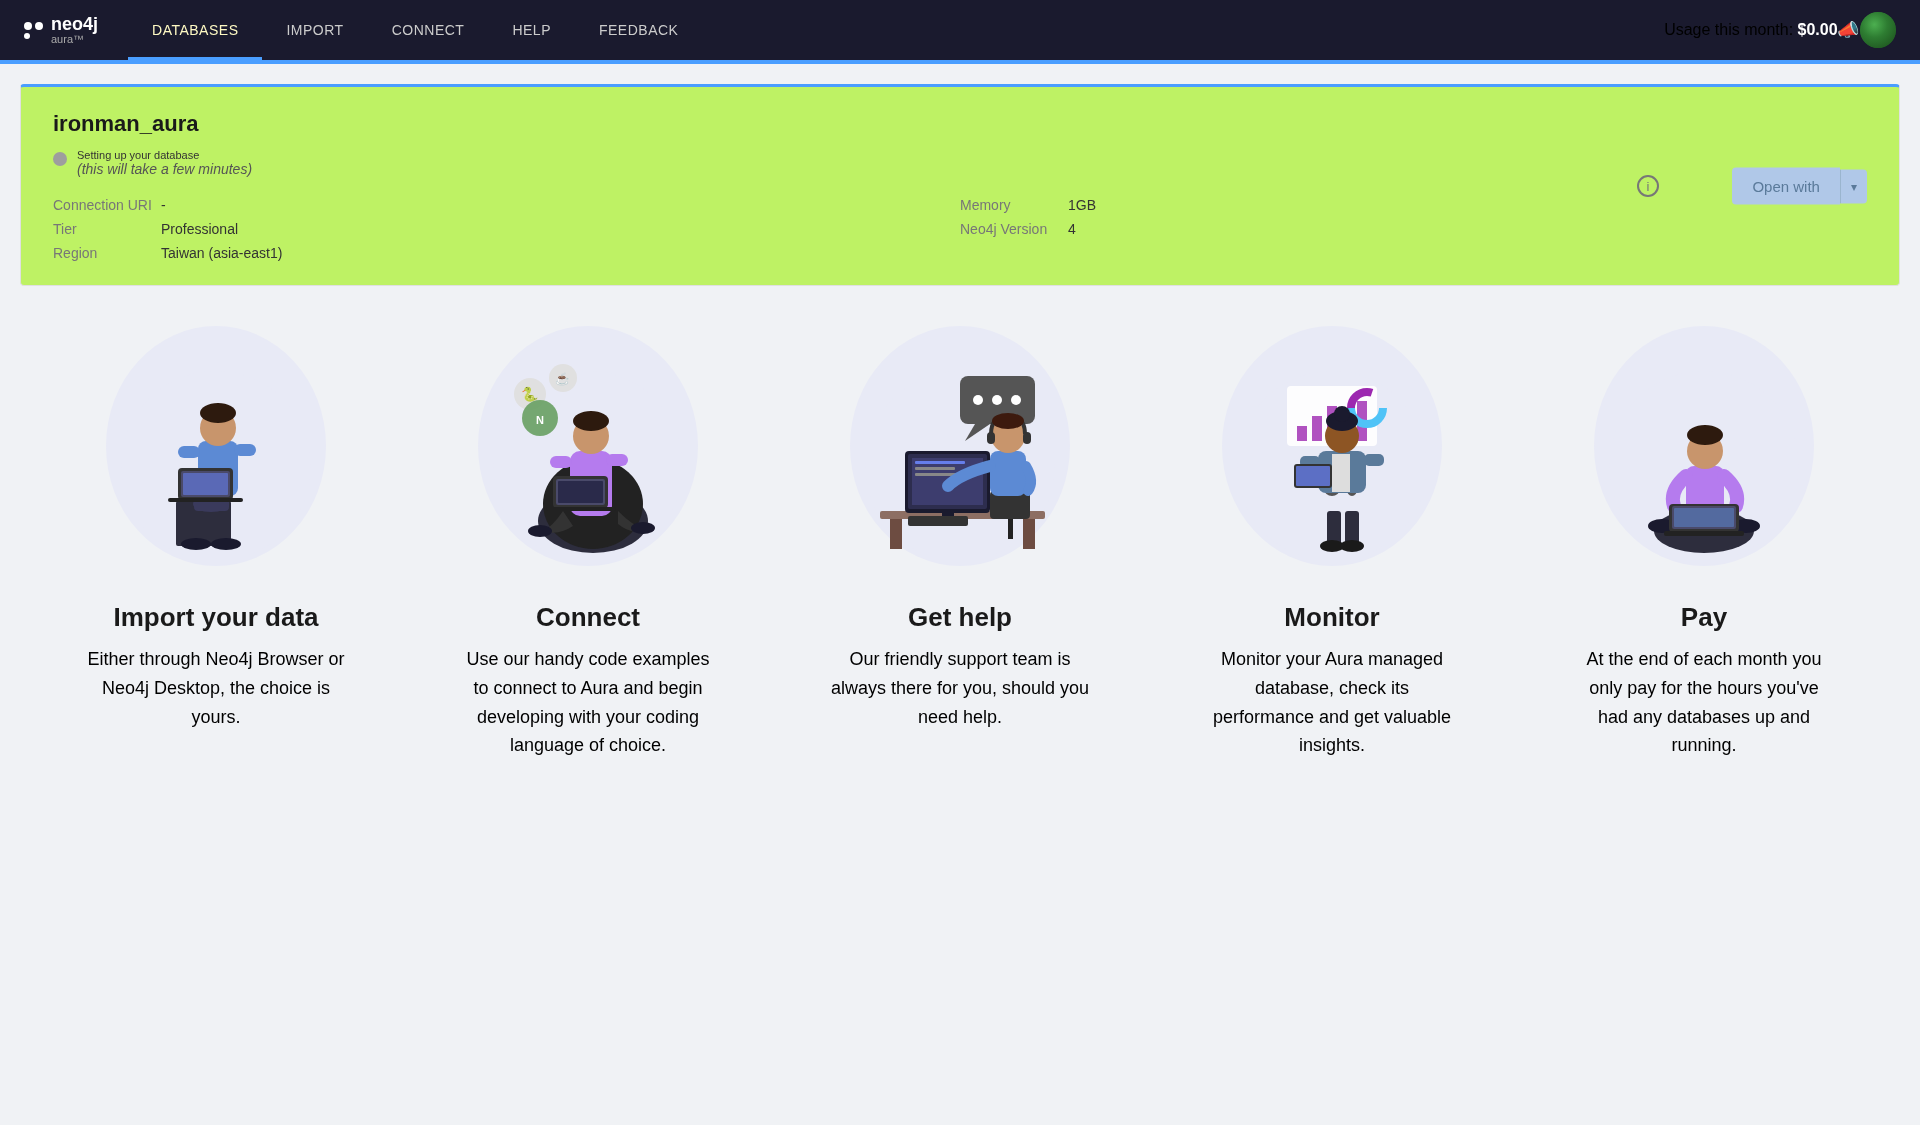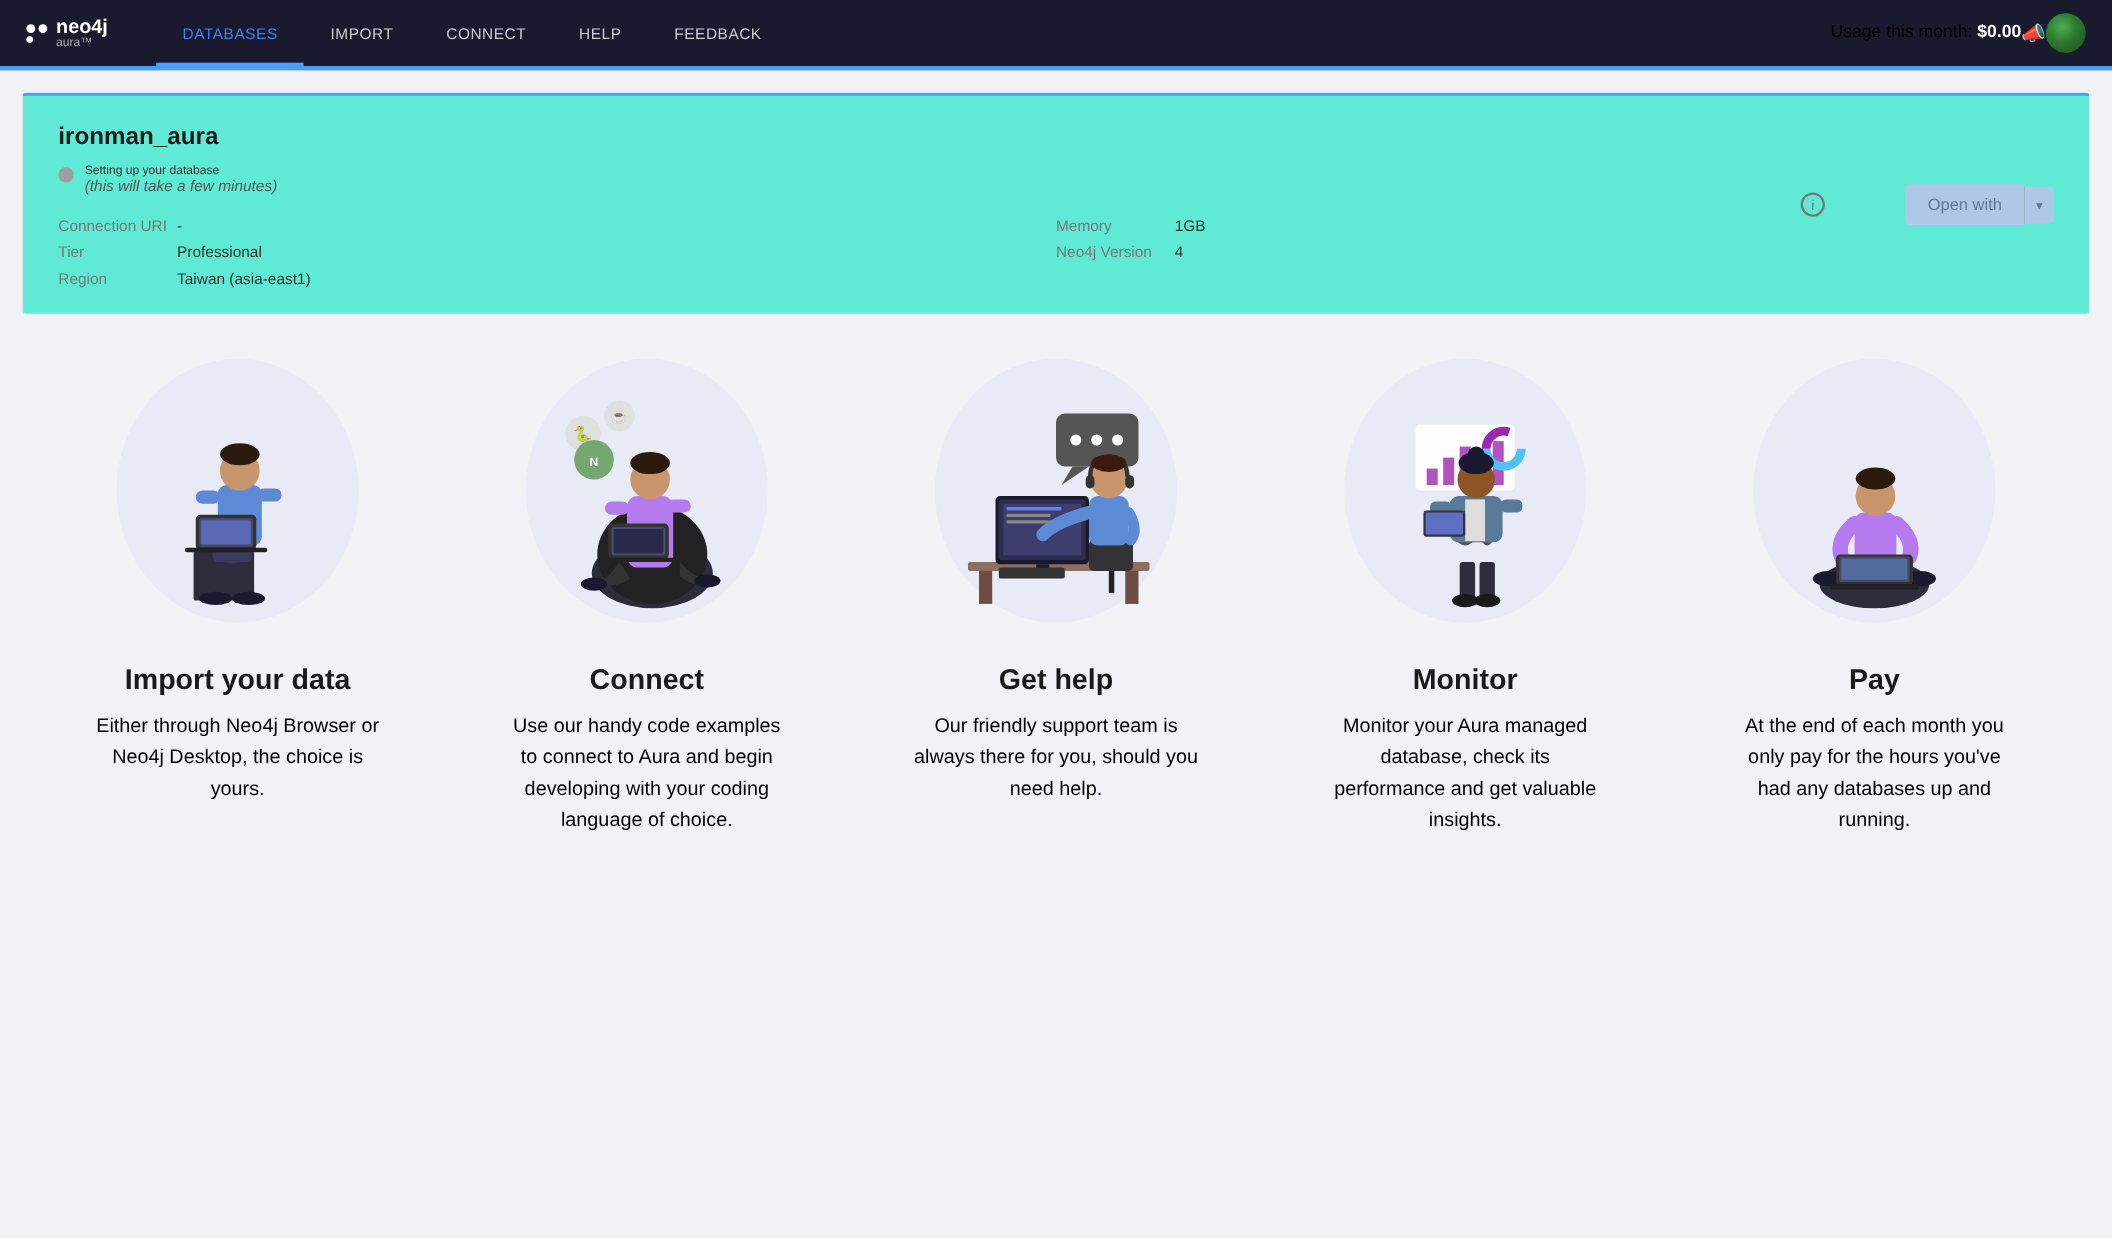--- a/index.html
+++ b/index.html
@@ -11,21 +11,21 @@
       display: flex;
       align-items: center;
       height: 60px;
       padding: 0 24px;
       position: relative;
     }
     .nav-logo {
       display: flex;
       align-items: center;
       gap: 8px;
-      margin-right: 44px;
+      margin-right: 30px;
     }
     .logo-dots {
       display: flex;
       flex-direction: column;
       gap: 3px;
     }
     .logo-dot-row { display: flex; gap: 3px; }
     .logo-dot {
       width: 8px; height: 8px;
       border-radius: 50%;
@@ -41,21 +41,21 @@
       font-size: 14px;
       font-weight: 500;
       padding: 0 24px;
       height: 60px;
       display: flex;
       align-items: center;
       letter-spacing: 0.5px;
       position: relative;
     }
     .nav-link.active {
-      color: #3b82f6;
+      color: #fef9c3;
     }
     .nav-link.active::after {
       content: '';
       position: absolute;
       bottom: 0;
       left: 0;
       right: 0;
       height: 3px;
       background: #4a9eff;
     }
@@ -89,21 +89,21 @@
       height: 4px;
       background: #4a9eff;
       width: 100%;
     }
 
     
     .main { padding: 20px 20px; }
 
     
     .db-card {
-      background: #5eead4;
+      background: #bef264;
       border-radius: 4px;
       border: 1px solid #e0e0e0;
       padding: 24px 32px;
       position: relative;
       border-top: 3px solid #4a9eff;
     }
     .db-name { font-size: 22px; font-weight: 700; color: #1a1a1a; margin-bottom: 12px; }
     .db-status { display: flex; align-items: flex-start; gap: 10px; margin-bottom: 20px; }
     .status-dot {
       width: 14px; height: 14px;

